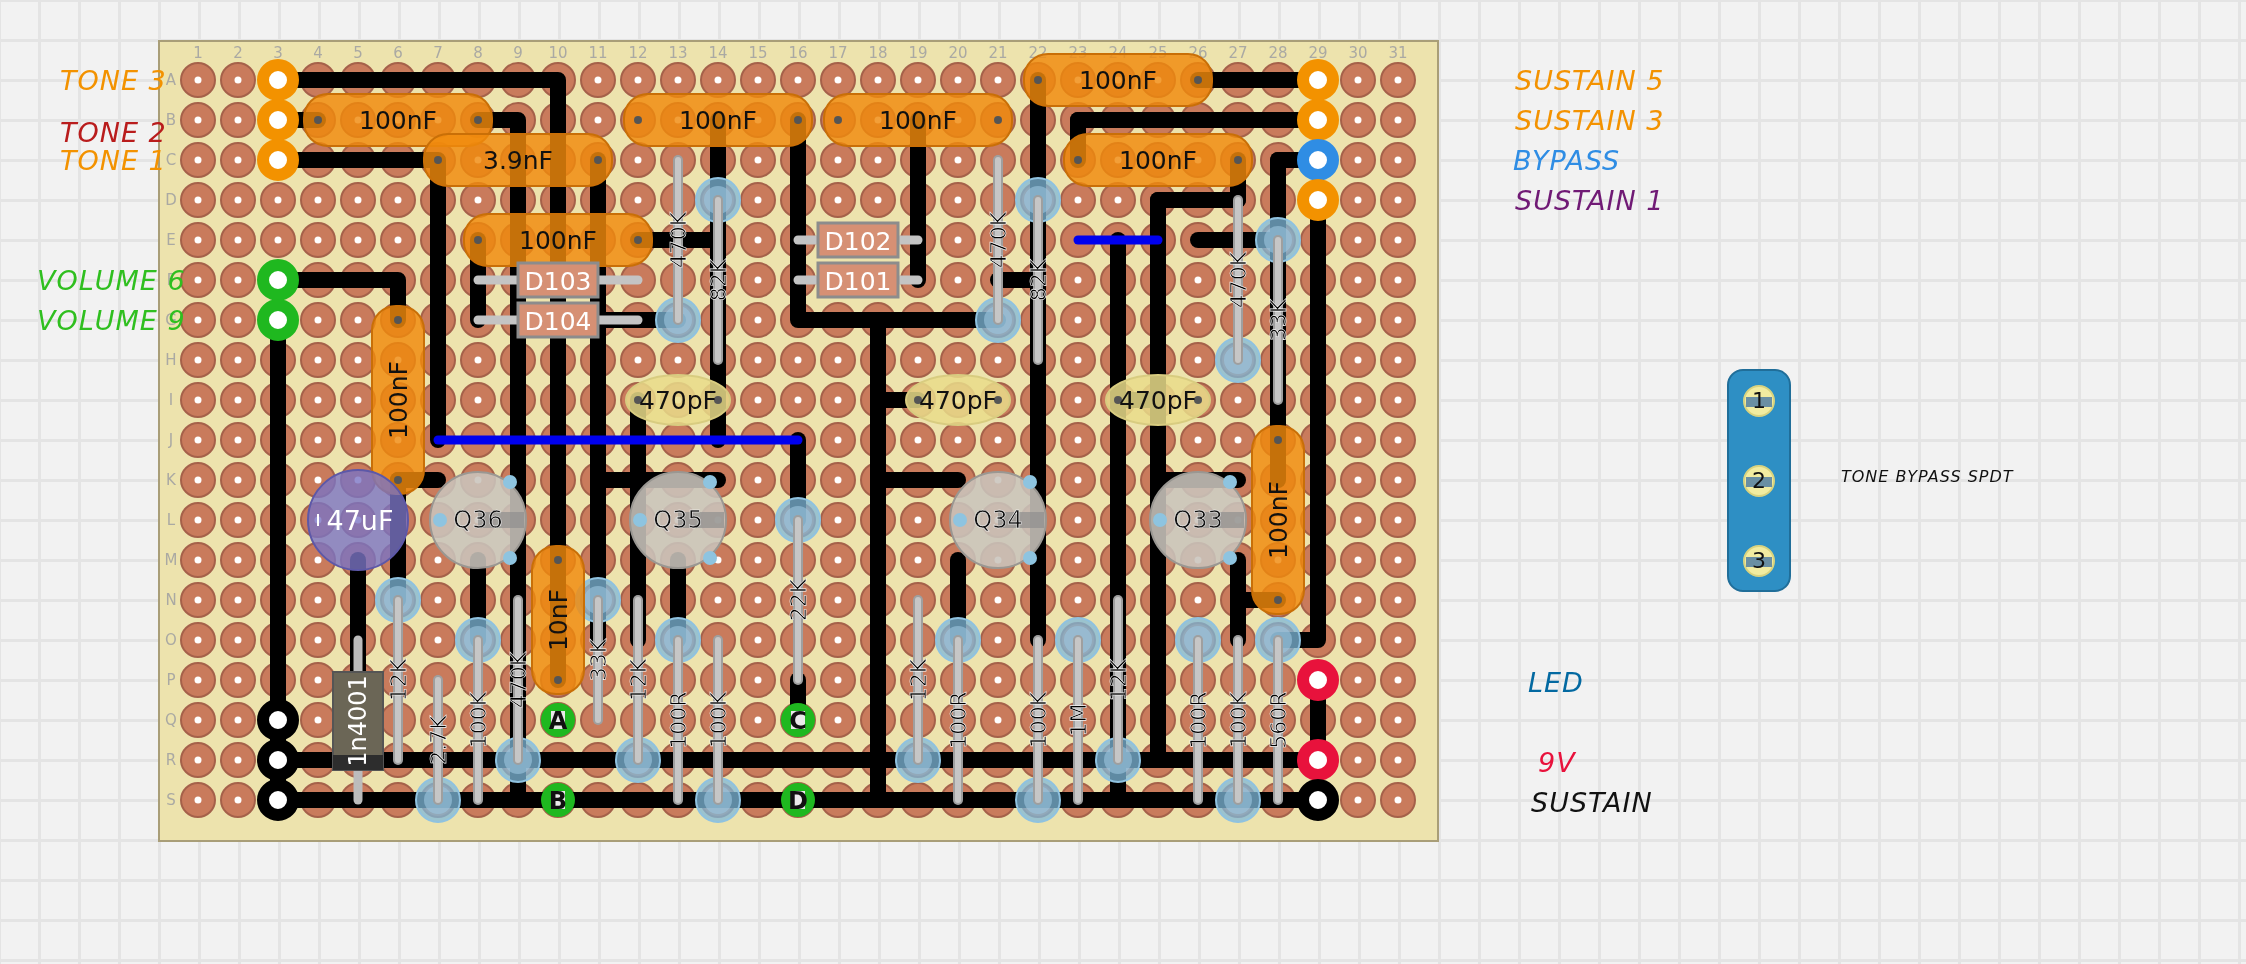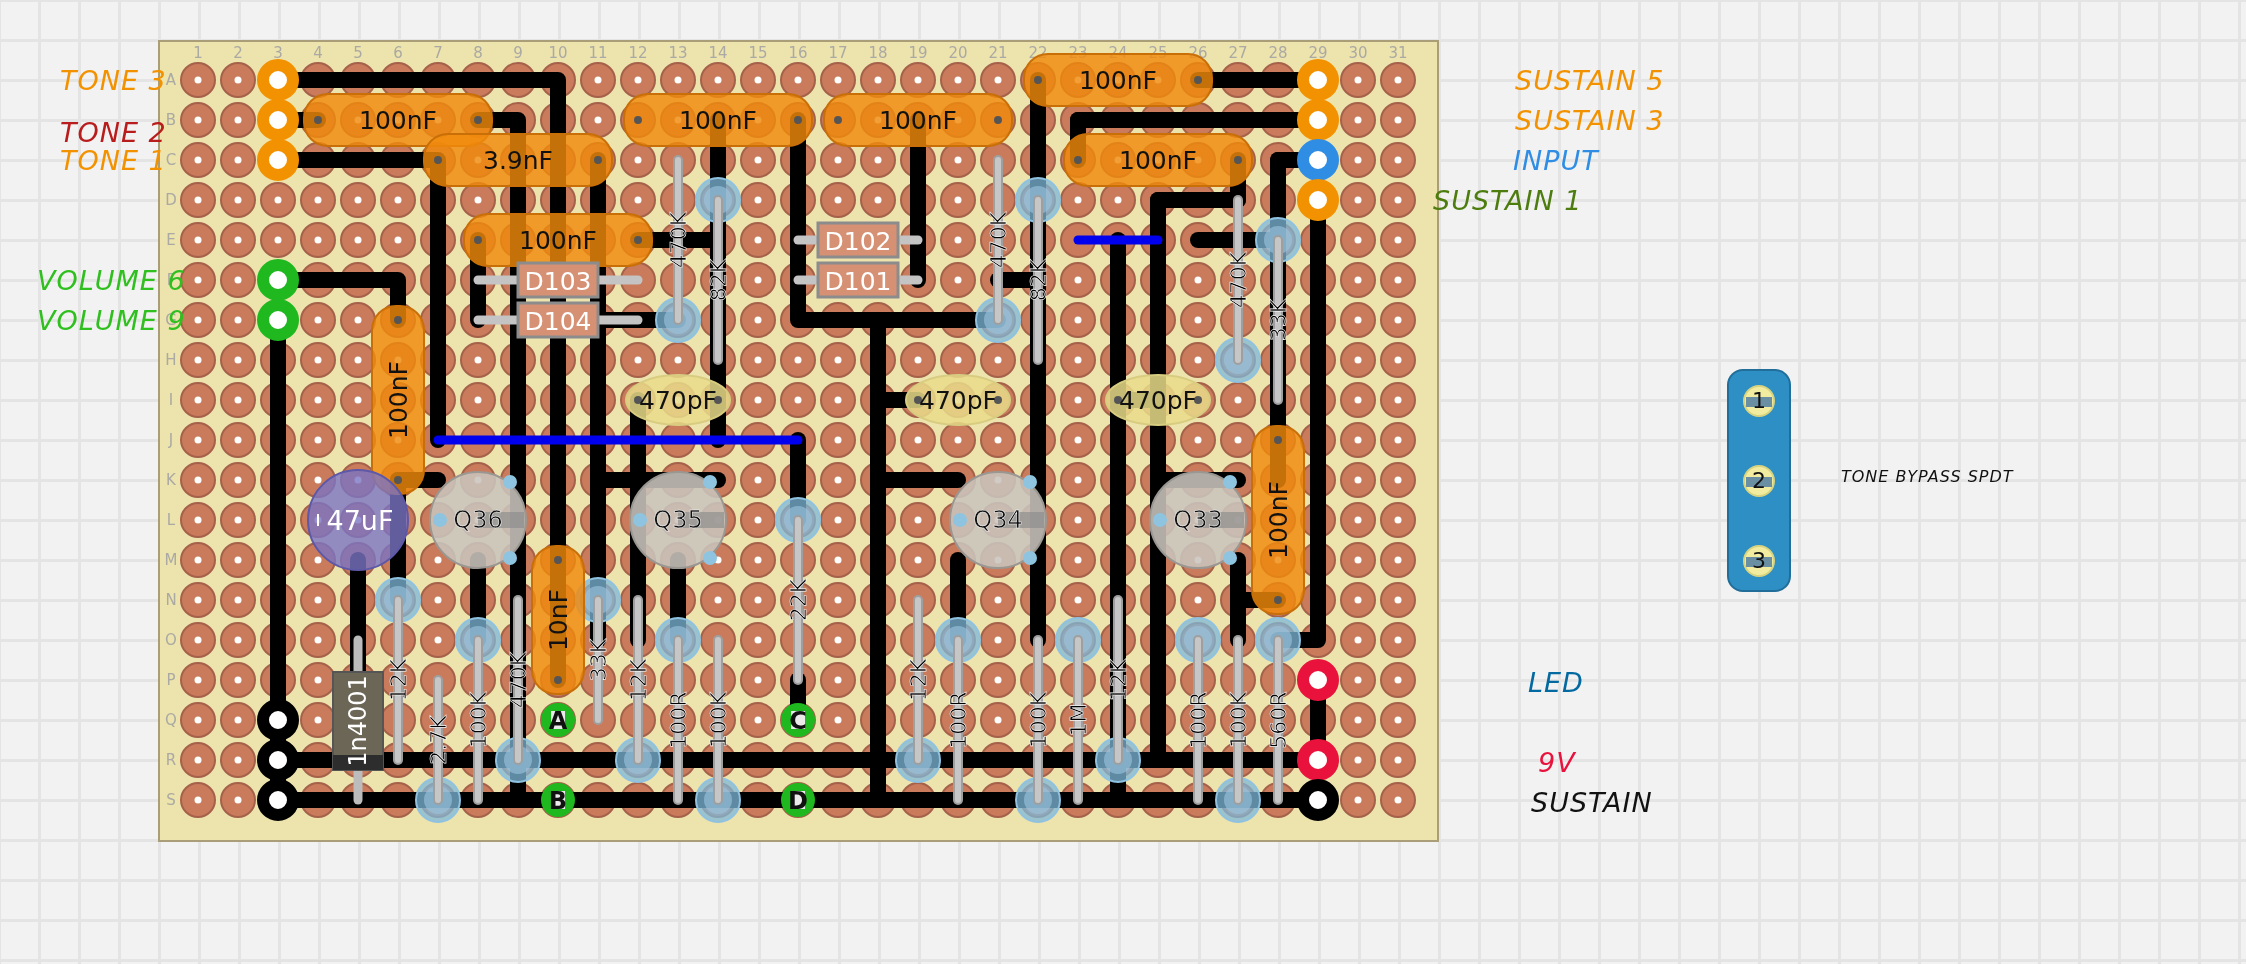--- a/index.html
+++ b/index.html
@@ -1660,22 +1660,22 @@
       </g>
   </svg>
 
   <div class="ext-label" style="left:60px;top:67px;color:#f39200">TONE 3</div>
   <div class="ext-label" style="left:60px;top:119px;color:#b91c1c">TONE 2</div>
   <div class="ext-label" style="left:60px;top:147px;color:#f39200">TONE 1</div>
   <div class="ext-label" style="left:37px;top:267px;color:#2fbf1f">VOLUME 6</div>
   <div class="ext-label" style="left:37px;top:307px;color:#2fbf1f">VOLUME 9</div>
   <div class="ext-label" style="left:1515px;top:67px;color:#f39200">SUSTAIN 5</div>
   <div class="ext-label" style="left:1515px;top:107px;color:#f39200">SUSTAIN 3</div>
-  <div class="ext-label" style="left:1513px;top:147px;color:#2f8de4">INPUT</div>
-  <div class="ext-label" style="left:1433px;top:187px;color:#4d7c0f">SUSTAIN 1</div>
+  <div class="ext-label" style="left:1513px;top:147px;color:#2f8de4">BYPASS</div>
+  <div class="ext-label" style="left:1515px;top:187px;color:#701a75">SUSTAIN 1</div>
   <div class="ext-label" style="left:1528px;top:669px;color:#0369a1">LED</div>
   <div class="ext-label" style="left:1538px;top:749px;color:#e8123c">9V</div>
   <div class="ext-label" style="left:1531px;top:789px;color:#111111">SUSTAIN</div>
 
   <div id="switch">
     <div class="sw-pin" style="top:14px"><span>1</span></div>
     <div class="sw-pin" style="top:94px"><span>2</span></div>
     <div class="sw-pin" style="top:174px"><span>3</span></div>
   </div>
   <div class="ext-label" style="left:1841px;top:469px;color:#111111;font-size:16px">TONE BYPASS SPDT</div>

